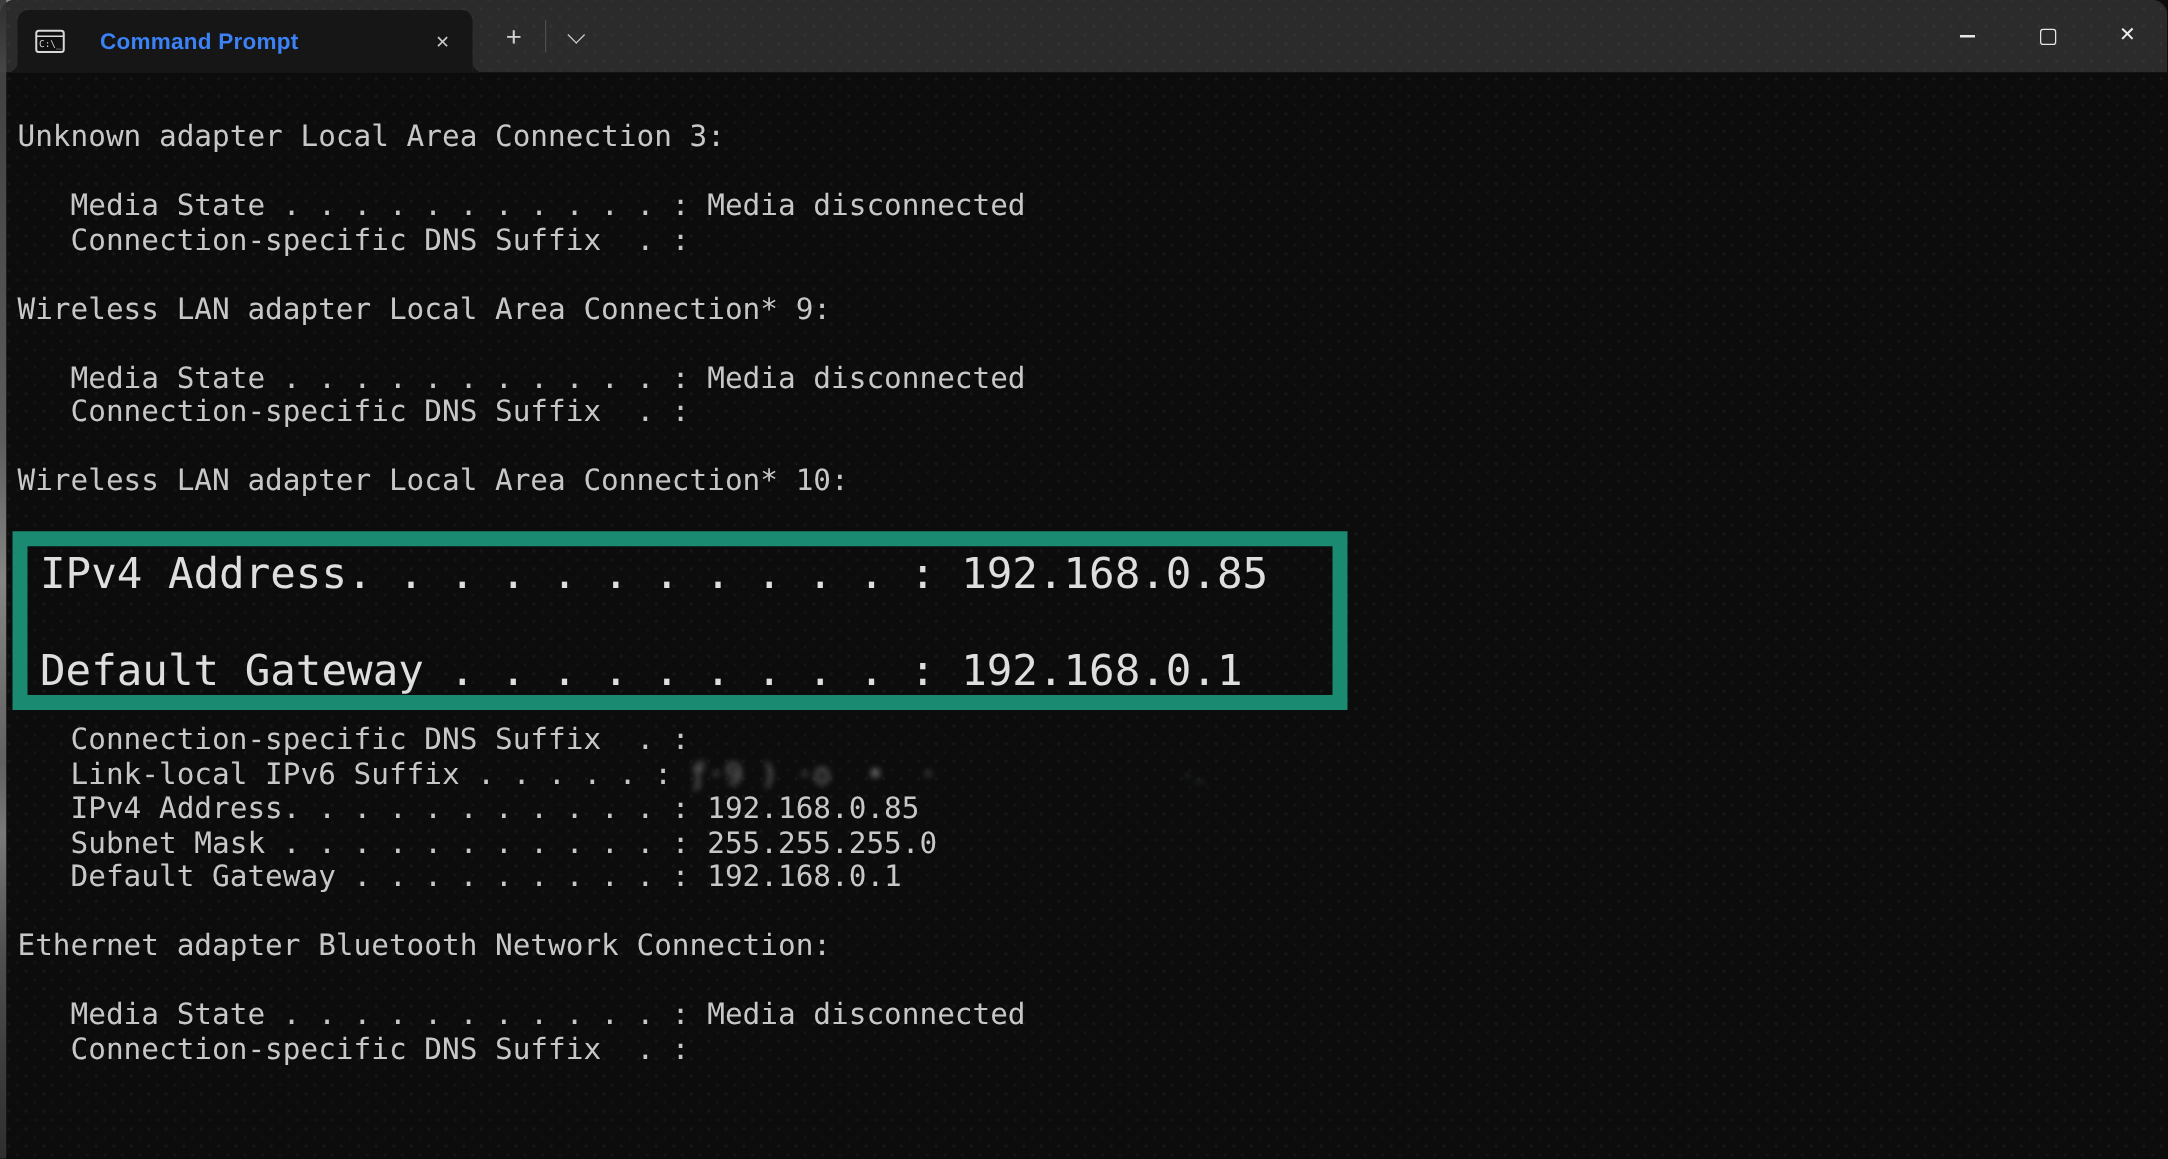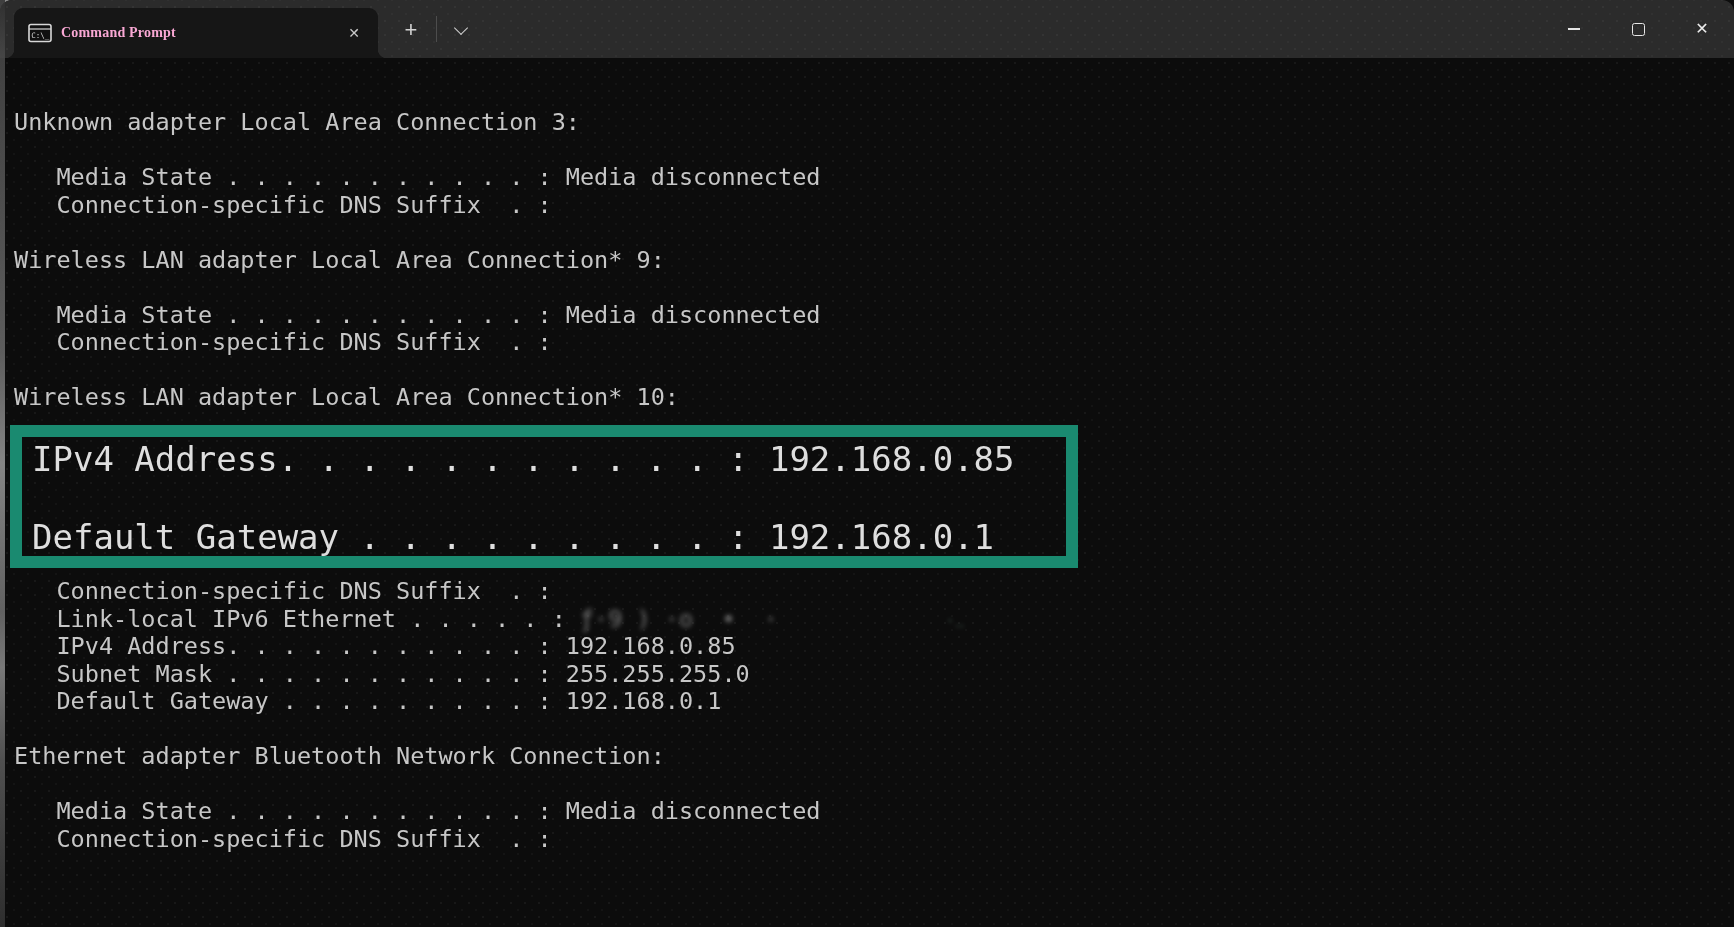--- a/index.html
+++ b/index.html
@@ -33,30 +33,30 @@
     background-image:
       radial-gradient(rgba(255,255,255,.045) 1px, transparent 1.5px),
       radial-gradient(rgba(255,255,255,.028) 1px, transparent 1.5px);
     background-size:14px 14px,14px 14px;
     background-position:0 0,7px 7px;
     border-radius:12px 12px 0 0;
   }
   .tab{
     position:absolute;left:14px;top:8px;width:364px;height:50px;
     background:#161616;border-radius:9px 9px 0 0;
-    display:flex;align-items:center;gap:9px;
+    display:flex;align-items:center;gap:28px;
     padding:0 10px 0 14px;box-sizing:border-box;
   }
   .tab::before,.tab::after{content:"";position:absolute;bottom:0;width:9px;height:9px;}
   .tab::before{left:-9px;background:radial-gradient(circle at 0 0, transparent 9px, #161616 9.5px);}
   .tab::after{right:-9px;background:radial-gradient(circle at 100% 0, transparent 9px, #161616 9.5px);}
   .tab-icon{width:24px;height:20px;display:block;flex:0 0 auto;}
   .tab-title{
-    flex:1;color:#f9a8d4;
-    font-family:Liberation Serif, serif;font-size:14px;font-weight:600;
+    flex:1;color:#3b82f6;
+    font-family:Liberation Sans, sans-serif;font-size:18px;font-weight:600;
     letter-spacing:.2px;white-space:nowrap;overflow:hidden;
   }
   .tab-close{
     color:#c9c9c9;font-family:"Liberation Sans",sans-serif;font-size:14px;
     padding:3px 8px;border-radius:4px;cursor:default;line-height:1;
   }
   .newtab{
     position:absolute;left:392px;top:13px;width:38px;height:34px;
     display:grid;place-items:center;color:#d2d2d2;
     font-family:"Liberation Sans",sans-serif;font-size:22px;font-weight:300;line-height:1;
@@ -73,21 +73,21 @@
   .min-glyph{width:12px;height:1.6px;background:#e6e6e6;}
   .max-glyph{width:11px;height:11px;border:1.4px solid #e6e6e6;border-radius:2.5px;}
   .close-glyph{color:#ececec;font-family:"Liberation Sans",sans-serif;font-size:16px;line-height:1;}
   
   .terminal{
     position:absolute;top:58px;left:0;right:0;bottom:0;
     color:#c7c7c7;font-size:23.5px;line-height:27.5px;
   }
   pre.tblock{margin:0;white-space:pre;font:inherit;color:inherit;}
   .tline{white-space:pre;height:27.5px;position:relative;}
-  #above{position:absolute;top:51px;left:14px;}
+  #above{position:absolute;top:38px;left:14px;}
   #below{position:absolute;top:520px;left:14px;}
   .hlbox{
     position:absolute;top:367px;left:10px;width:1068px;height:143px;
     box-sizing:border-box;border:12px solid #1a8a70;
   }
   .hl-line{position:absolute;left:10px;white-space:pre;font-size:34px;line-height:38px;color:#dedede;}
   .hl-line.l1{top:3px;}
   .hl-line.l2{top:81px;}
   .redacted{filter:blur(2.6px);opacity:.6;color:#c0c0c0;}
   .smudge{position:absolute;left:931px;top:2px;filter:blur(2px);opacity:.45;color:#79a391;font-size:17px;}
@@ -145,21 +145,21 @@
 
 Wireless LAN adapter Local Area Connection* 10:</pre>
 
     <div class="hlbox">
       <div class="hl-line l1">IPv4 Address. . . . . . . . . . . : 192.168.0.85</div>
       <div class="hl-line l2">Default Gateway . . . . . . . . . : 192.168.0.1</div>
     </div>
 
     <div id="below">
       <div class="tline">   Connection-specific DNS Suffix  . :</div>
-      <div class="tline"><span>   Link-local IPv6 Ethernet . . . . . : </span><span class="redacted">ƒ·9 ) ·o  •  ·</span><span class="smudge">·‥</span></div>
+      <div class="tline"><span>   Link-local IPv6 Suffix . . . . . : </span><span class="redacted">ƒ·9 ) ·o  •  ·</span><span class="smudge">·‥</span></div>
       <pre class="tblock">   IPv4 Address. . . . . . . . . . . : 192.168.0.85
    Subnet Mask . . . . . . . . . . . : 255.255.255.0
    Default Gateway . . . . . . . . . : 192.168.0.1
 
 Ethernet adapter Bluetooth Network Connection:
 
    Media State . . . . . . . . . . . : Media disconnected
    Connection-specific DNS Suffix  . :</pre>
       <div class="tline"> </div>
     </div>

